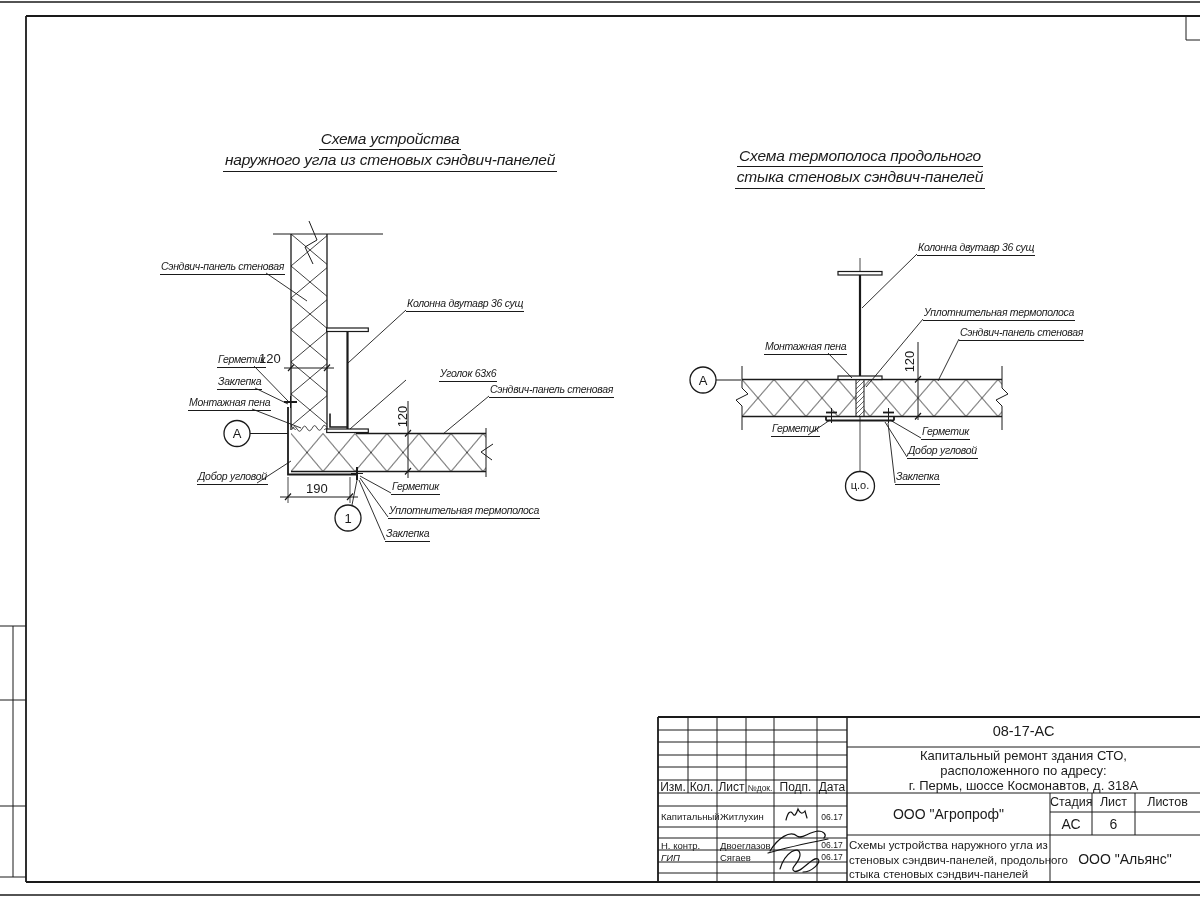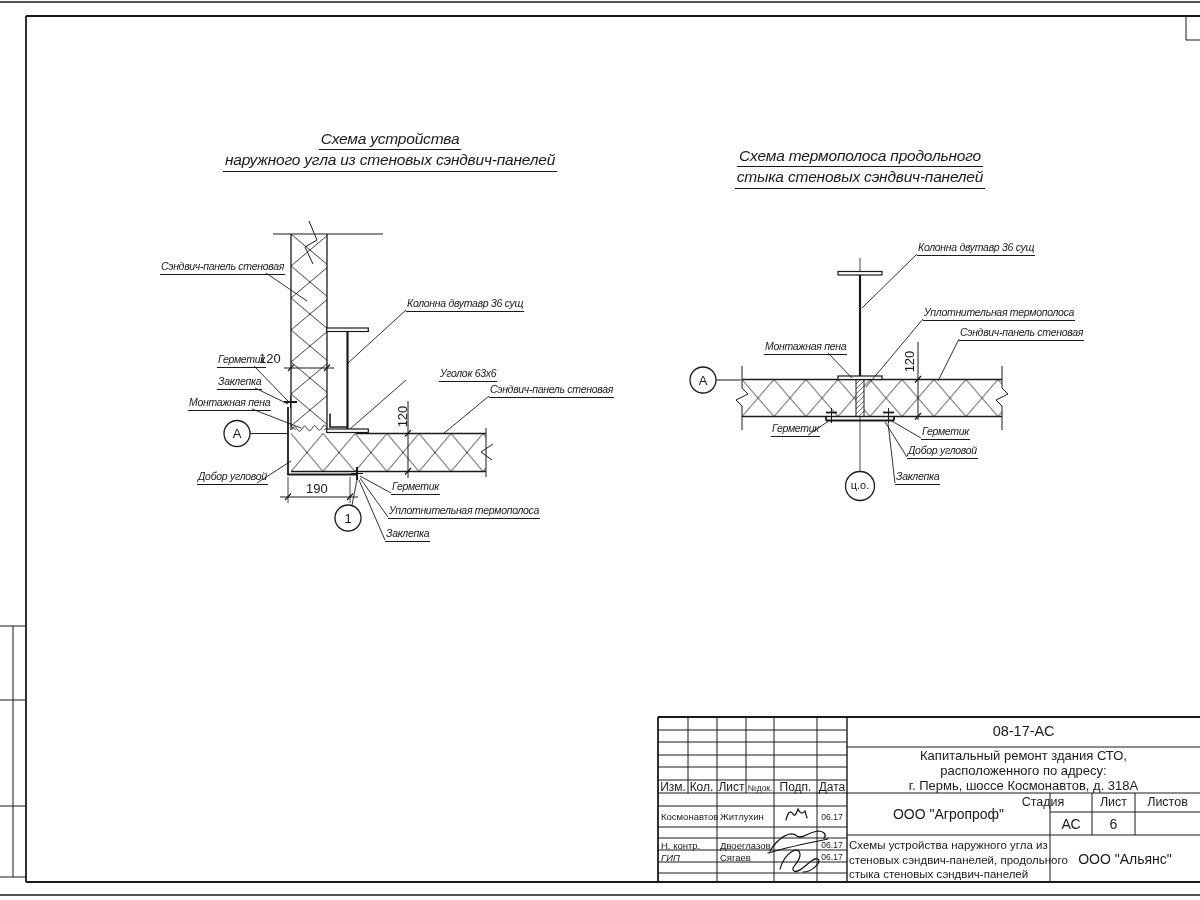--- a/index.html
+++ b/index.html
@@ -219,36 +219,36 @@
   <span>расположенного по адресу:</span><br>
   <span>г. Пермь, шоссе Космонавтов, д. 318А</span>
 </div>
 <div class="abs tb ctr" style="left:658px;top:780px;width:30px;font-size:12px;">Изм.</div>
 <div class="abs tb ctr" style="left:688px;top:780px;width:27px;font-size:12px;">Кол.</div>
 <div class="abs tb ctr" style="left:717px;top:780px;width:29px;font-size:12px;">Лист</div>
 <div class="abs tb ctr" style="left:746px;top:783px;width:28px;font-size:8.5px;">№док.</div>
 <div class="abs tb ctr" style="left:774px;top:780px;width:43px;font-size:12px;">Подп.</div>
 <div class="abs tb ctr" style="left:817px;top:780px;width:30px;font-size:12px;">Дата</div>
 
-<div class="abs tb" style="left:661px;top:811px;font-size:9.5px;">Космонавтов</div>
+<div class="abs tb" style="left:661px;top:811px;font-size:9.5px;">Капитальный</div>
 <div class="abs tb" style="left:720px;top:811px;font-size:9.5px;">Житлухин</div>
 <div class="abs tb ctr" style="left:818px;top:812px;width:28px;font-size:8.5px;">06.17</div>
 <div class="abs tb" style="left:661px;top:840px;font-size:9.5px;">Н. контр.</div>
 <div class="abs tb" style="left:720px;top:840px;font-size:9.5px;">Двоеглазов</div>
 <div class="abs tb ctr" style="left:818px;top:840px;width:28px;font-size:8.5px;">06.17</div>
 <div class="abs tb" style="left:661px;top:852px;font-size:9.5px;font-style:italic;">ГИП</div>
 <div class="abs tb" style="left:720px;top:852px;font-size:9.5px;">Сягаев</div>
 <div class="abs tb ctr" style="left:818px;top:852px;width:28px;font-size:8.5px;">06.17</div>
 
 <div class="abs tb ctr" style="left:847px;top:806px;width:203px;font-size:14px;">ООО "Агропроф"</div>
 <div class="abs tb ctr" style="left:849px;top:838px;width:162px;font-size:11.5px;line-height:14.5px;">
   <span>Схемы устройства наружного угла из</span><br>
   <span>стеновых сэндвич-панелей, продольного</span><br>
   <span>стыка стеновых сэндвич-панелей</span>
 </div>
-<div class="abs tb ctr" style="left:1014px;top:795px;width:58px;font-size:12.5px;">Стадия</div>
+<div class="abs tb ctr" style="left:1050px;top:795px;width:42px;font-size:12.5px;">Стадия</div>
 <div class="abs tb ctr" style="left:1092px;top:795px;width:43px;font-size:12.5px;">Лист</div>
 <div class="abs tb ctr" style="left:1135px;top:795px;width:65px;font-size:12.5px;">Листов</div>
 <div class="abs tb ctr" style="left:1050px;top:816px;width:42px;font-size:14px;">АС</div>
 <div class="abs tb ctr" style="left:1092px;top:816px;width:43px;font-size:14px;">6</div>
 <div class="abs tb ctr" style="left:1050px;top:851px;width:150px;font-size:14px;">ООО "Альянс"</div>
 
 </div>
 
 </body></html>

